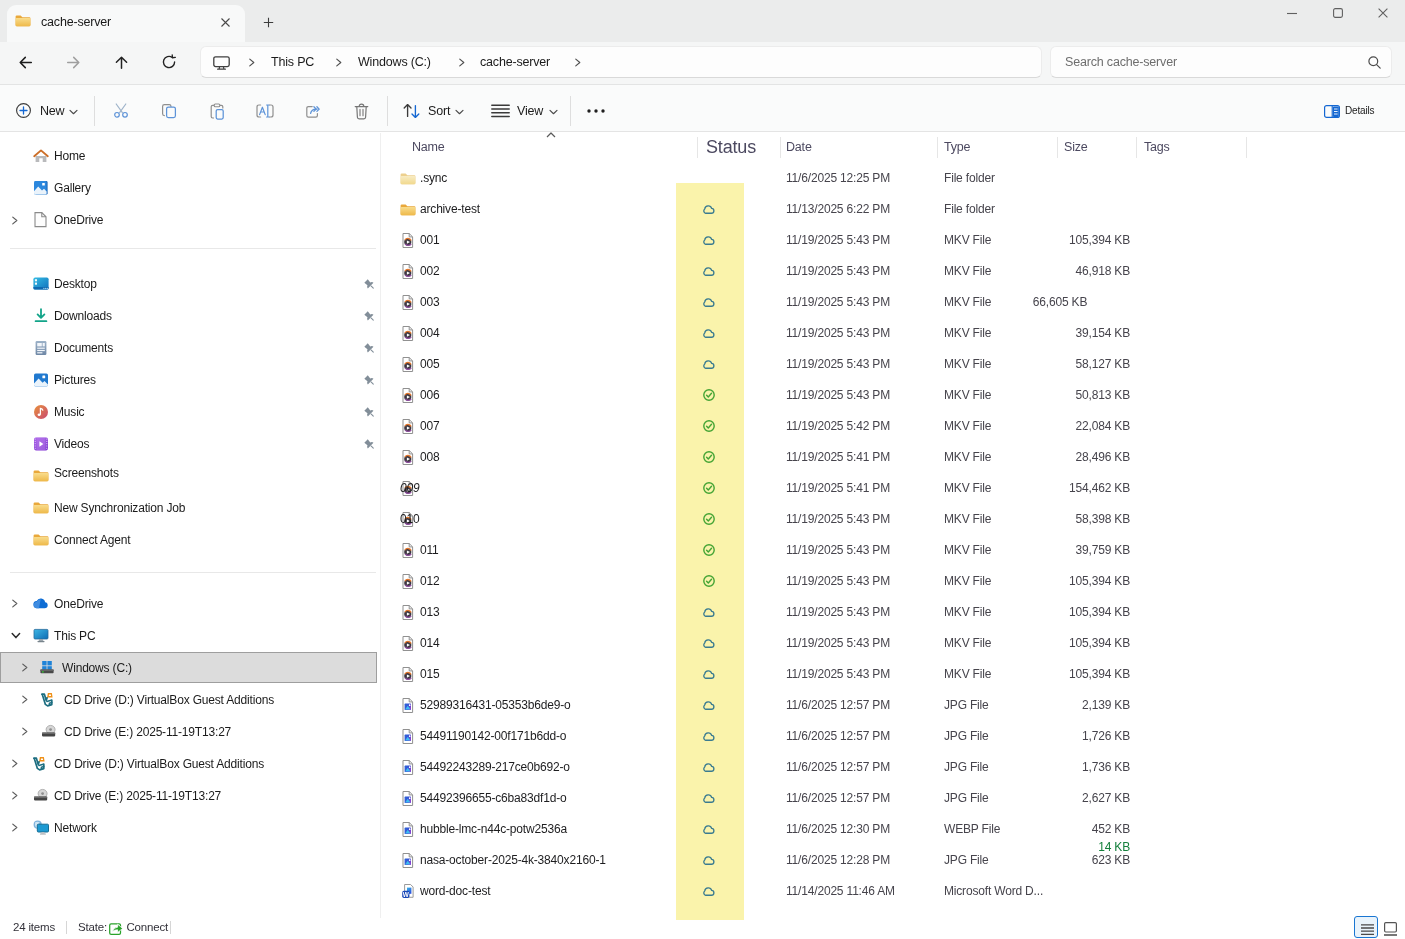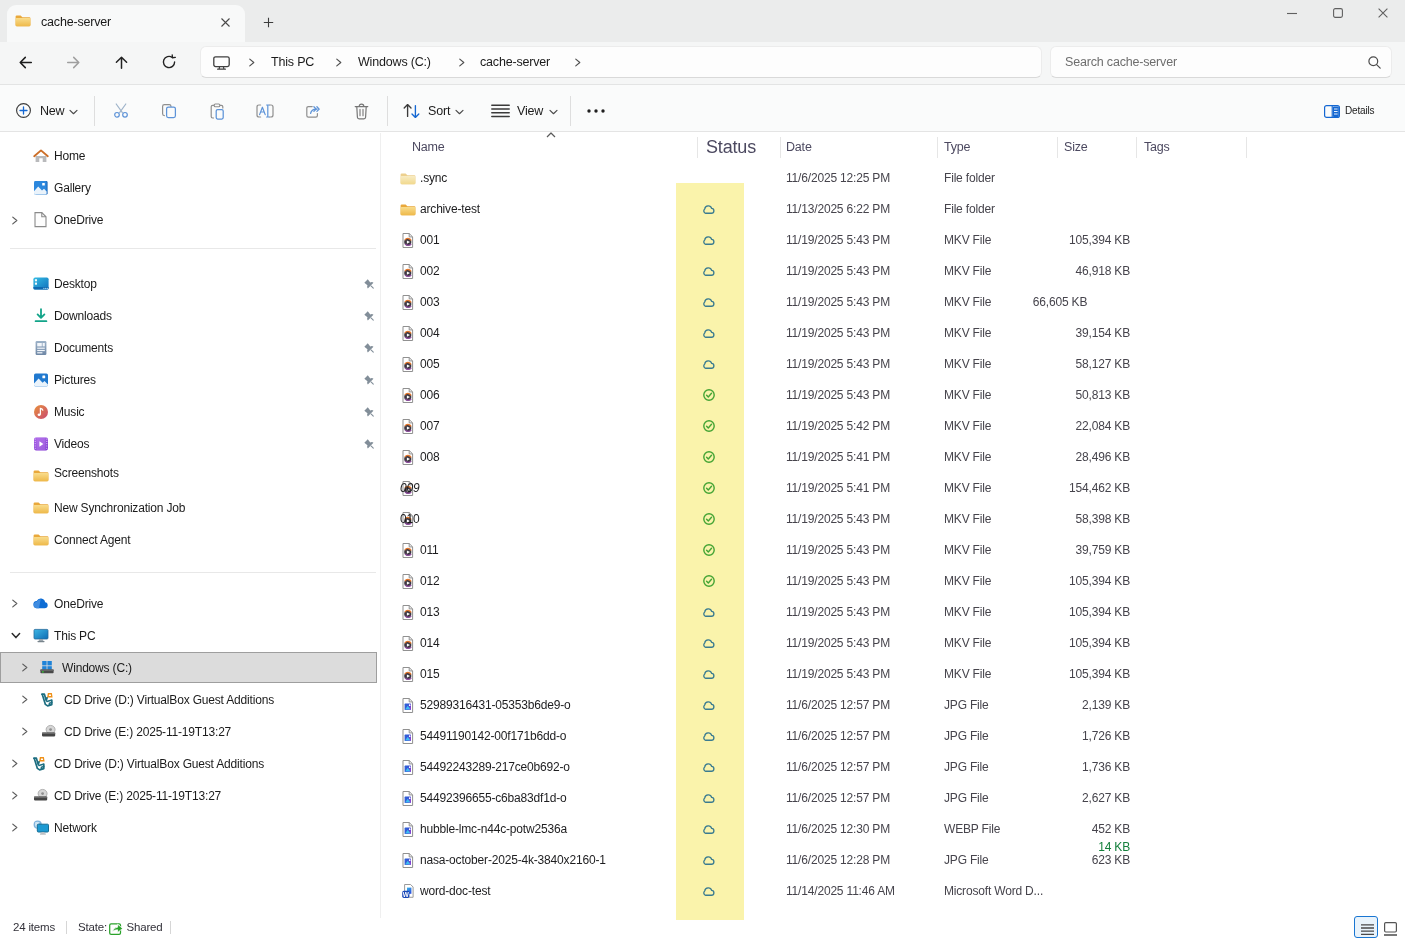--- a/index.html
+++ b/index.html
@@ -829,21 +829,21 @@
 <div class="t" style="left:786px;top:883px;color:#46444c;">11/14/2025 11:46 AM</div>
 <div class="t" style="left:944px;top:883px;color:#46444c;">Microsoft Word D...</div>
 <div class="t" style="left:990px;top:839px;width:140px;text-align:right;color:#15803d;">14 KB</div>
 <div class="t" style="left:13px;top:919px;font-size:11.5px;color:#33323a;">24 items</div>
 <div class="ab" style="left:66px;top:921px;width:1px;height:13px;background:#d6d6d6;"></div>
 <div class="t" style="left:78px;top:919px;font-size:11.5px;color:#33323a;">State:</div>
 <svg class="ab" style="left:109px;top:920.5px;" width="15" height="14" viewBox="0 0 15 14" fill="none">
     <rect x=".7" y="2.8" width="10.8" height="10.6" rx="1.4" stroke="#2aa32a" stroke-width="1.25" fill="#fff"></rect>
     <path d="M3.6 10.6 Q4.2 6.4 8.6 6.2 V3.2 L13.6 7.4 L8.6 11.6 V8.8 Q5.4 8.7 3.6 10.6 Z" fill="#2aa32a" stroke="#fff" stroke-width=".8"></path>
   </svg>
-<div class="t" style="left:126.5px;top:919px;font-size:11.5px;color:#33323a;">Shared</div>
+<div class="t" style="left:126.5px;top:919px;font-size:11.5px;color:#33323a;">Connect</div>
 <div class="ab" style="left:170px;top:921px;width:1px;height:13px;background:#d6d6d6;"></div>
 <div class="ab" style="left:1354px;top:916px;width:24px;height:22px;background:#e9f3fb;border:1.5px solid #1976d2;border-radius:3px;box-sizing:border-box;"></div>
 <svg class="ab" style="left:1360.5px;top:923.5px;" width="13" height="11" viewBox="0 0 13 11" fill="none">
     <path d="M0 .8 H13 M0 4 H13 M0 7.2 H13 M0 10.4 H13" stroke="#4a4a4a" stroke-width="1.3"></path>
   </svg>
 <svg class="ab" style="left:1383.5px;top:921.5px;" width="13" height="14" viewBox="0 0 13 14" fill="none">
     <rect x=".6" y=".6" width="11.8" height="9.4" rx="1.2" stroke="#555" stroke-width="1.2" fill="none"></rect>
     <path d="M0 13 H13" stroke="#555" stroke-width="1.6"></path>
   </svg>
 </body></html>

